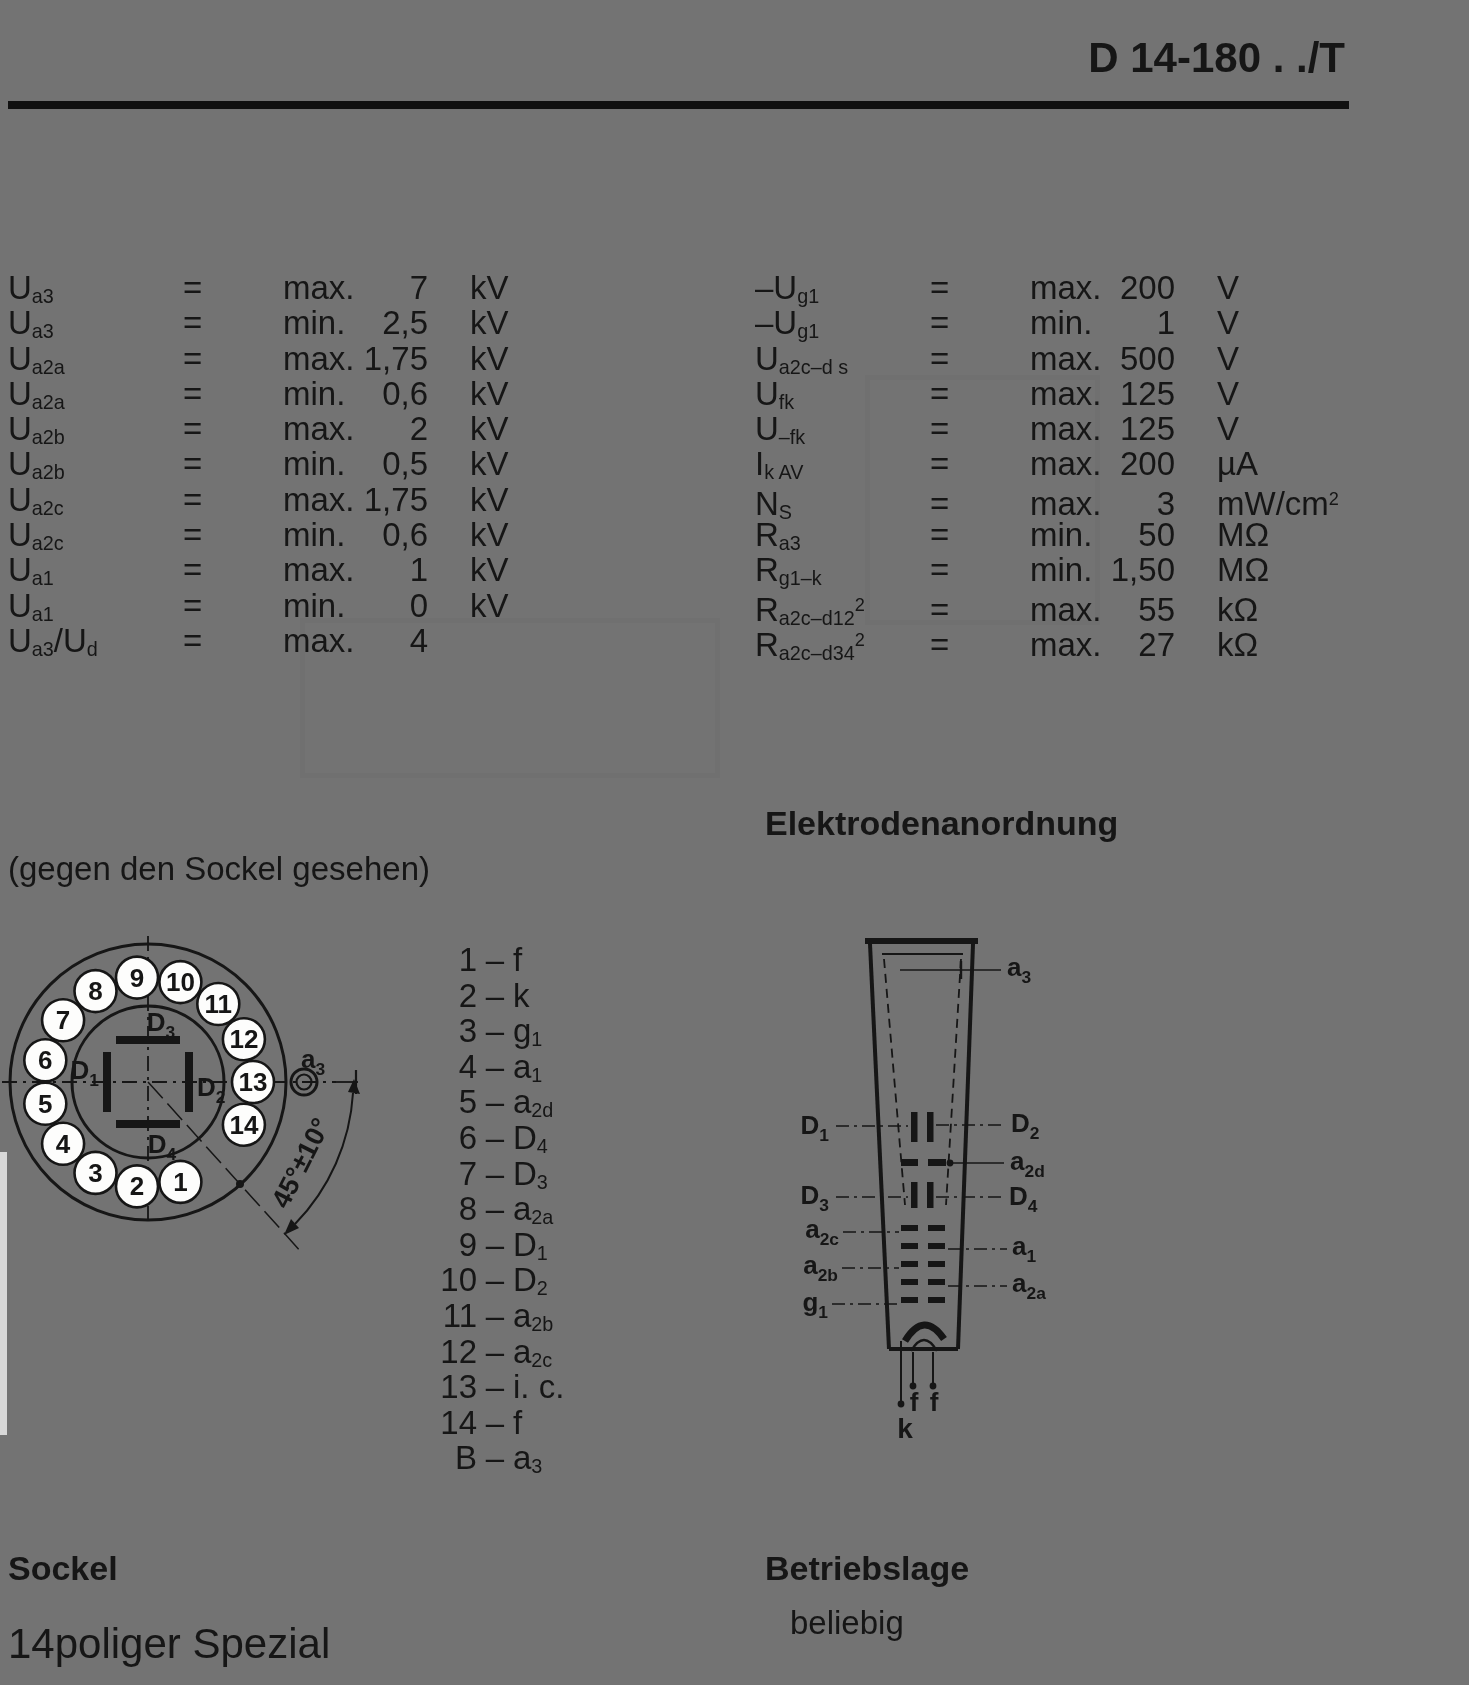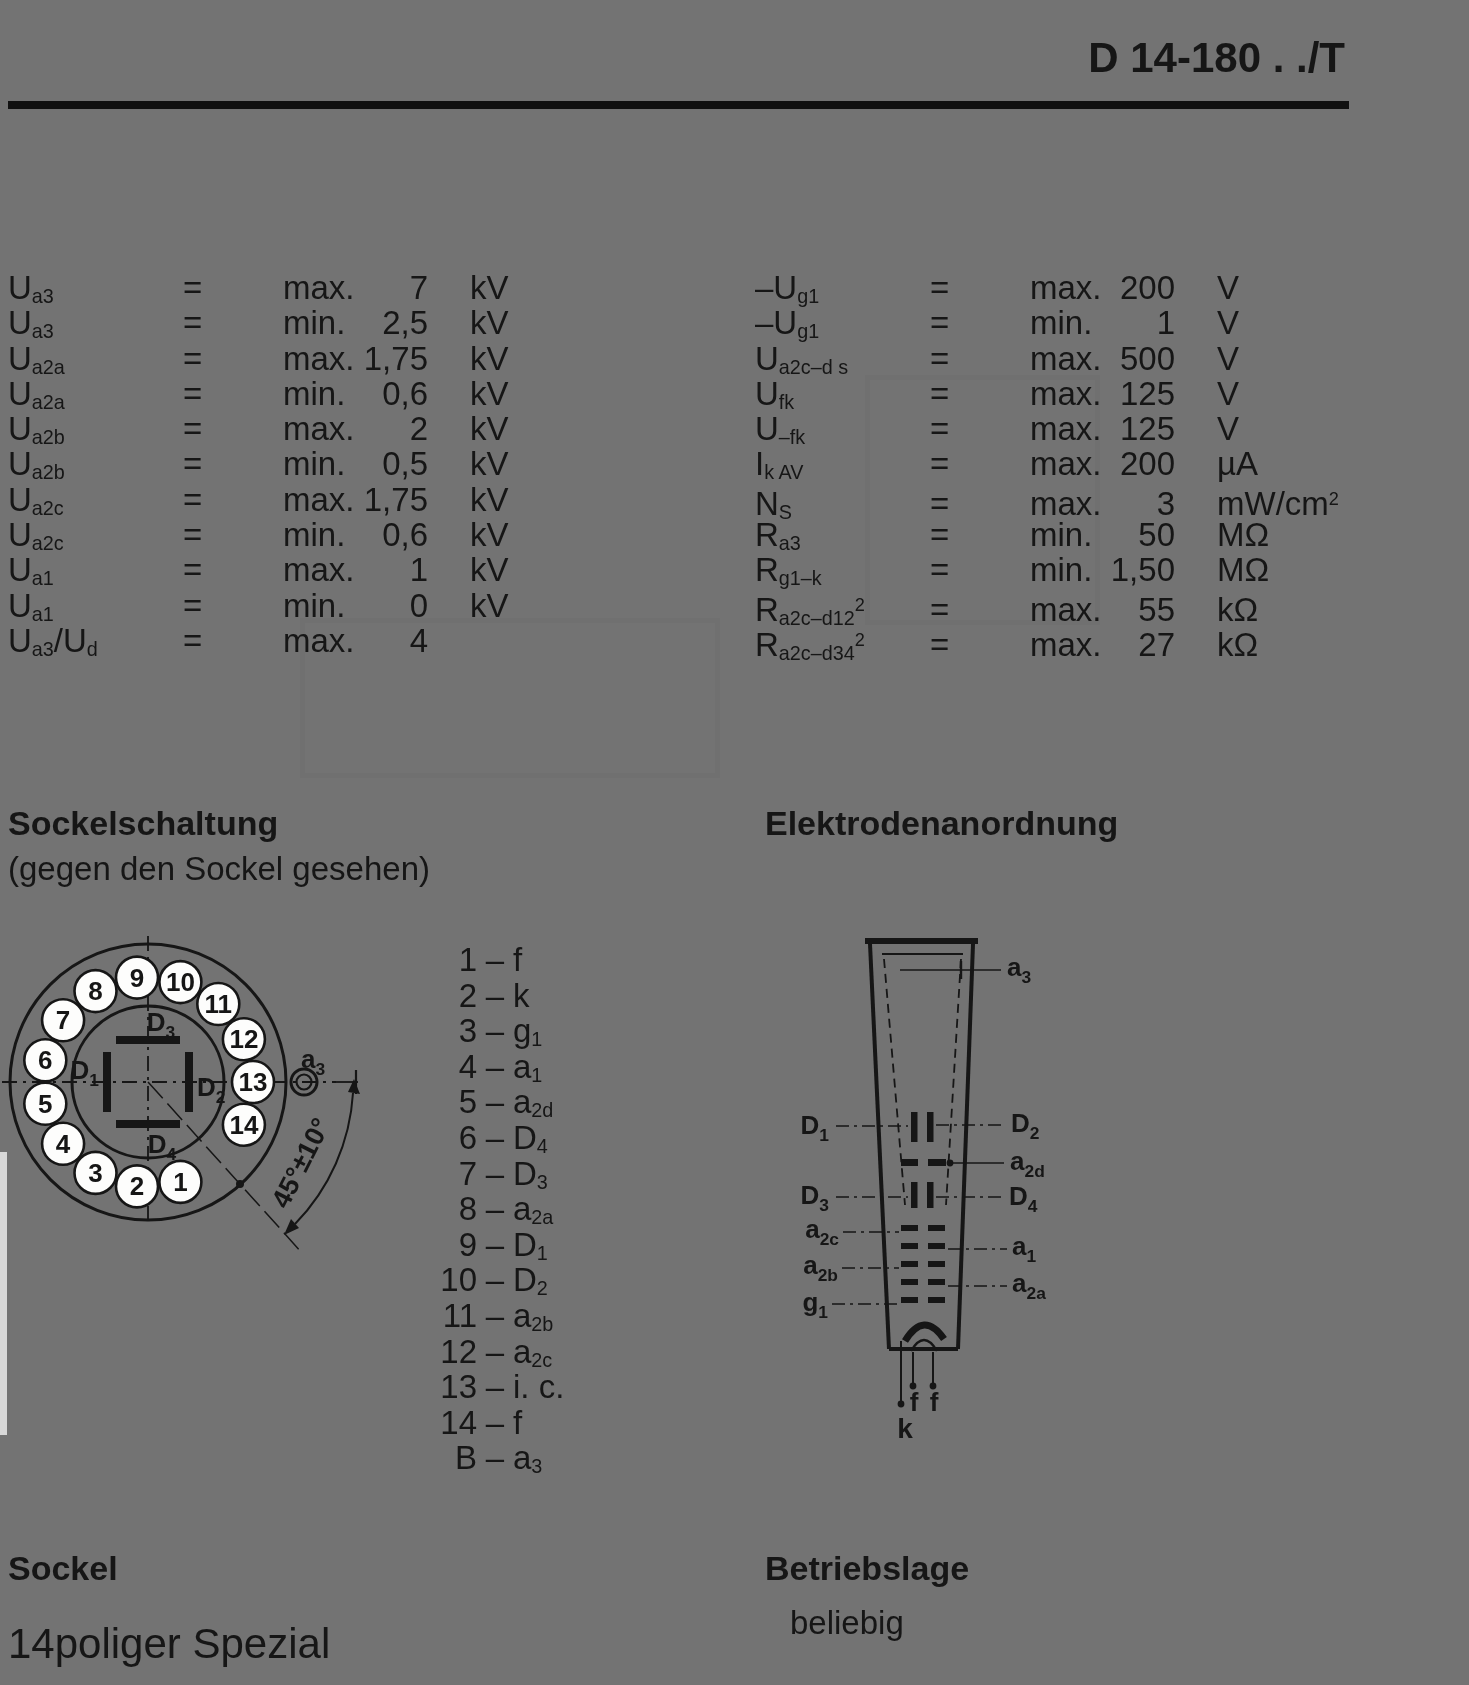--- a/index.html
+++ b/index.html
@@ -208,21 +208,20 @@
       </div>
       <div class="lrow">
         <span class="c-sym">R<sub>a2c–d34</sub><sup>2</sup></span>
         <span class="c-eq">=</span>
         <span class="c-qual">max.</span>
         <span class="c-val">27</span>
         <span class="c-unit">kΩ</span>
       </div>
     </div>
 
-  <div class="abs h1" id="socket-heading">Sockelschaltung</div>
   <div class="abs h1" id="electrode-heading">Elektrodenanordnung</div>
   <div class="abs" id="socket-subtitle">(gegen den Sockel gesehen)</div>
 
   <div class="abs ghost" style="left:300px;top:618px;width:410px;height:150px;"></div>
   <div class="abs ghost" style="left:865px;top:375px;width:225px;height:240px;"></div>
   <div class="abs strip"></div>
 
   <svg class="abs" id="diagram" width="1469" height="630" viewBox="0 860 1469 630" xmlns="http://www.w3.org/2000/svg">
 
     <g>

